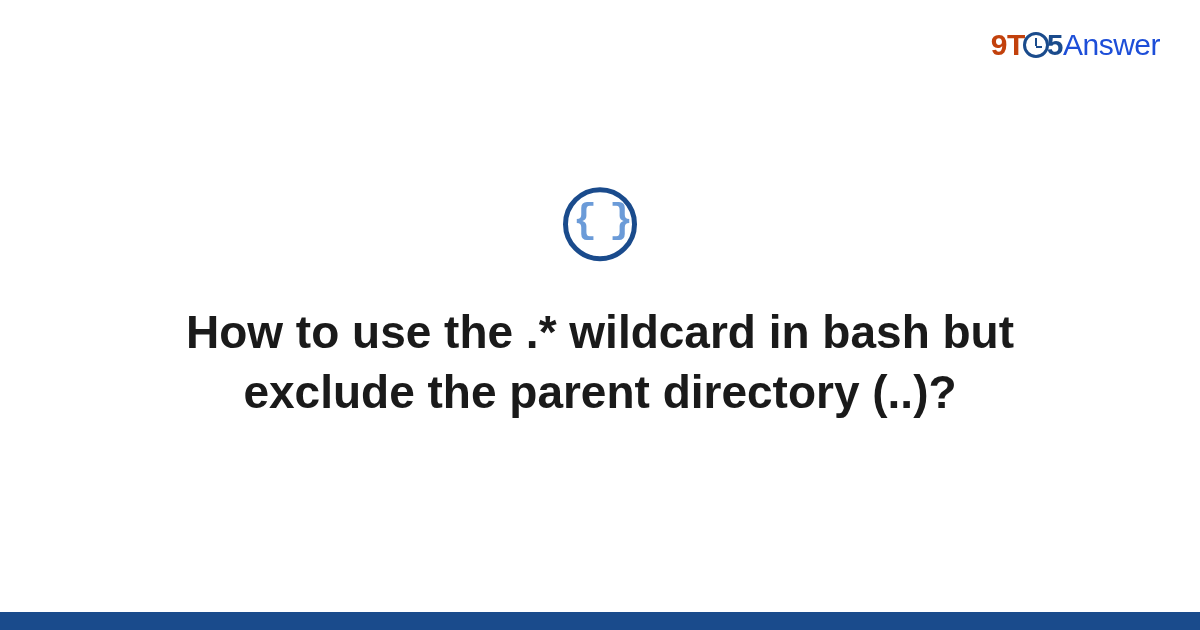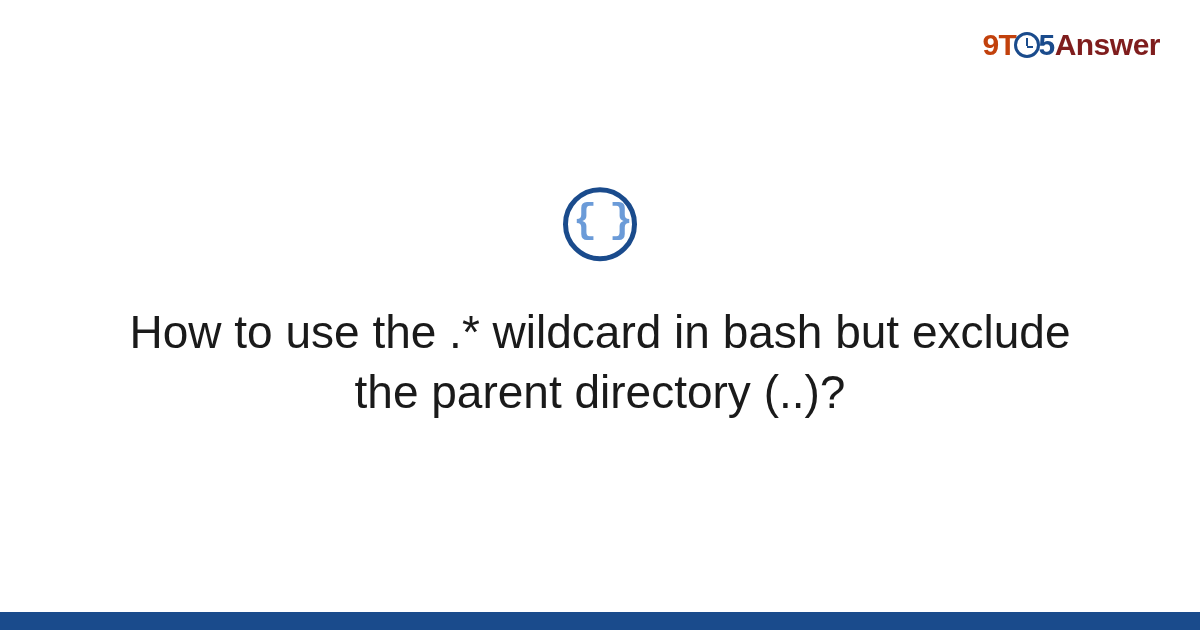--- a/index.html
+++ b/index.html
@@ -55,22 +55,22 @@
       width: 6px;
       height: 2px;
       background: #1a4b8c;
       top: 11px;
       left: 50%;
     }
     .logo-5 {
       color: #1a4b8c;
     }
     .logo-answer {
-      color: #7f1d1d;
-      font-weight: bold;
+      color: #1d4ed8;
+      font-weight: normal;
     }
     .center-content {
       position: absolute;
       top: 50%;
       left: 50%;
       transform: translate(-50%, -50%);
       width: 100%;
       text-align: center;
       padding: 0 60px;
       margin-top: -10px;
@@ -89,21 +89,21 @@
       font-size: 40px;
       font-weight: bold;
       color: #6b9bd8;
       font-family: 'Courier New', monospace;
       letter-spacing: -6px;
       line-height: 1;
       margin-top: -4px;
     }
     .question-title {
       font-size: 46px;
-      font-weight: normal;
+      font-weight: bold;
       color: #1a1a1a;
       line-height: 1.3;
       max-width: 960px;
       margin: 0 auto;
     }
     .bottom-bar {
       position: absolute;
       bottom: 0;
       left: 0;
       width: 100%;

